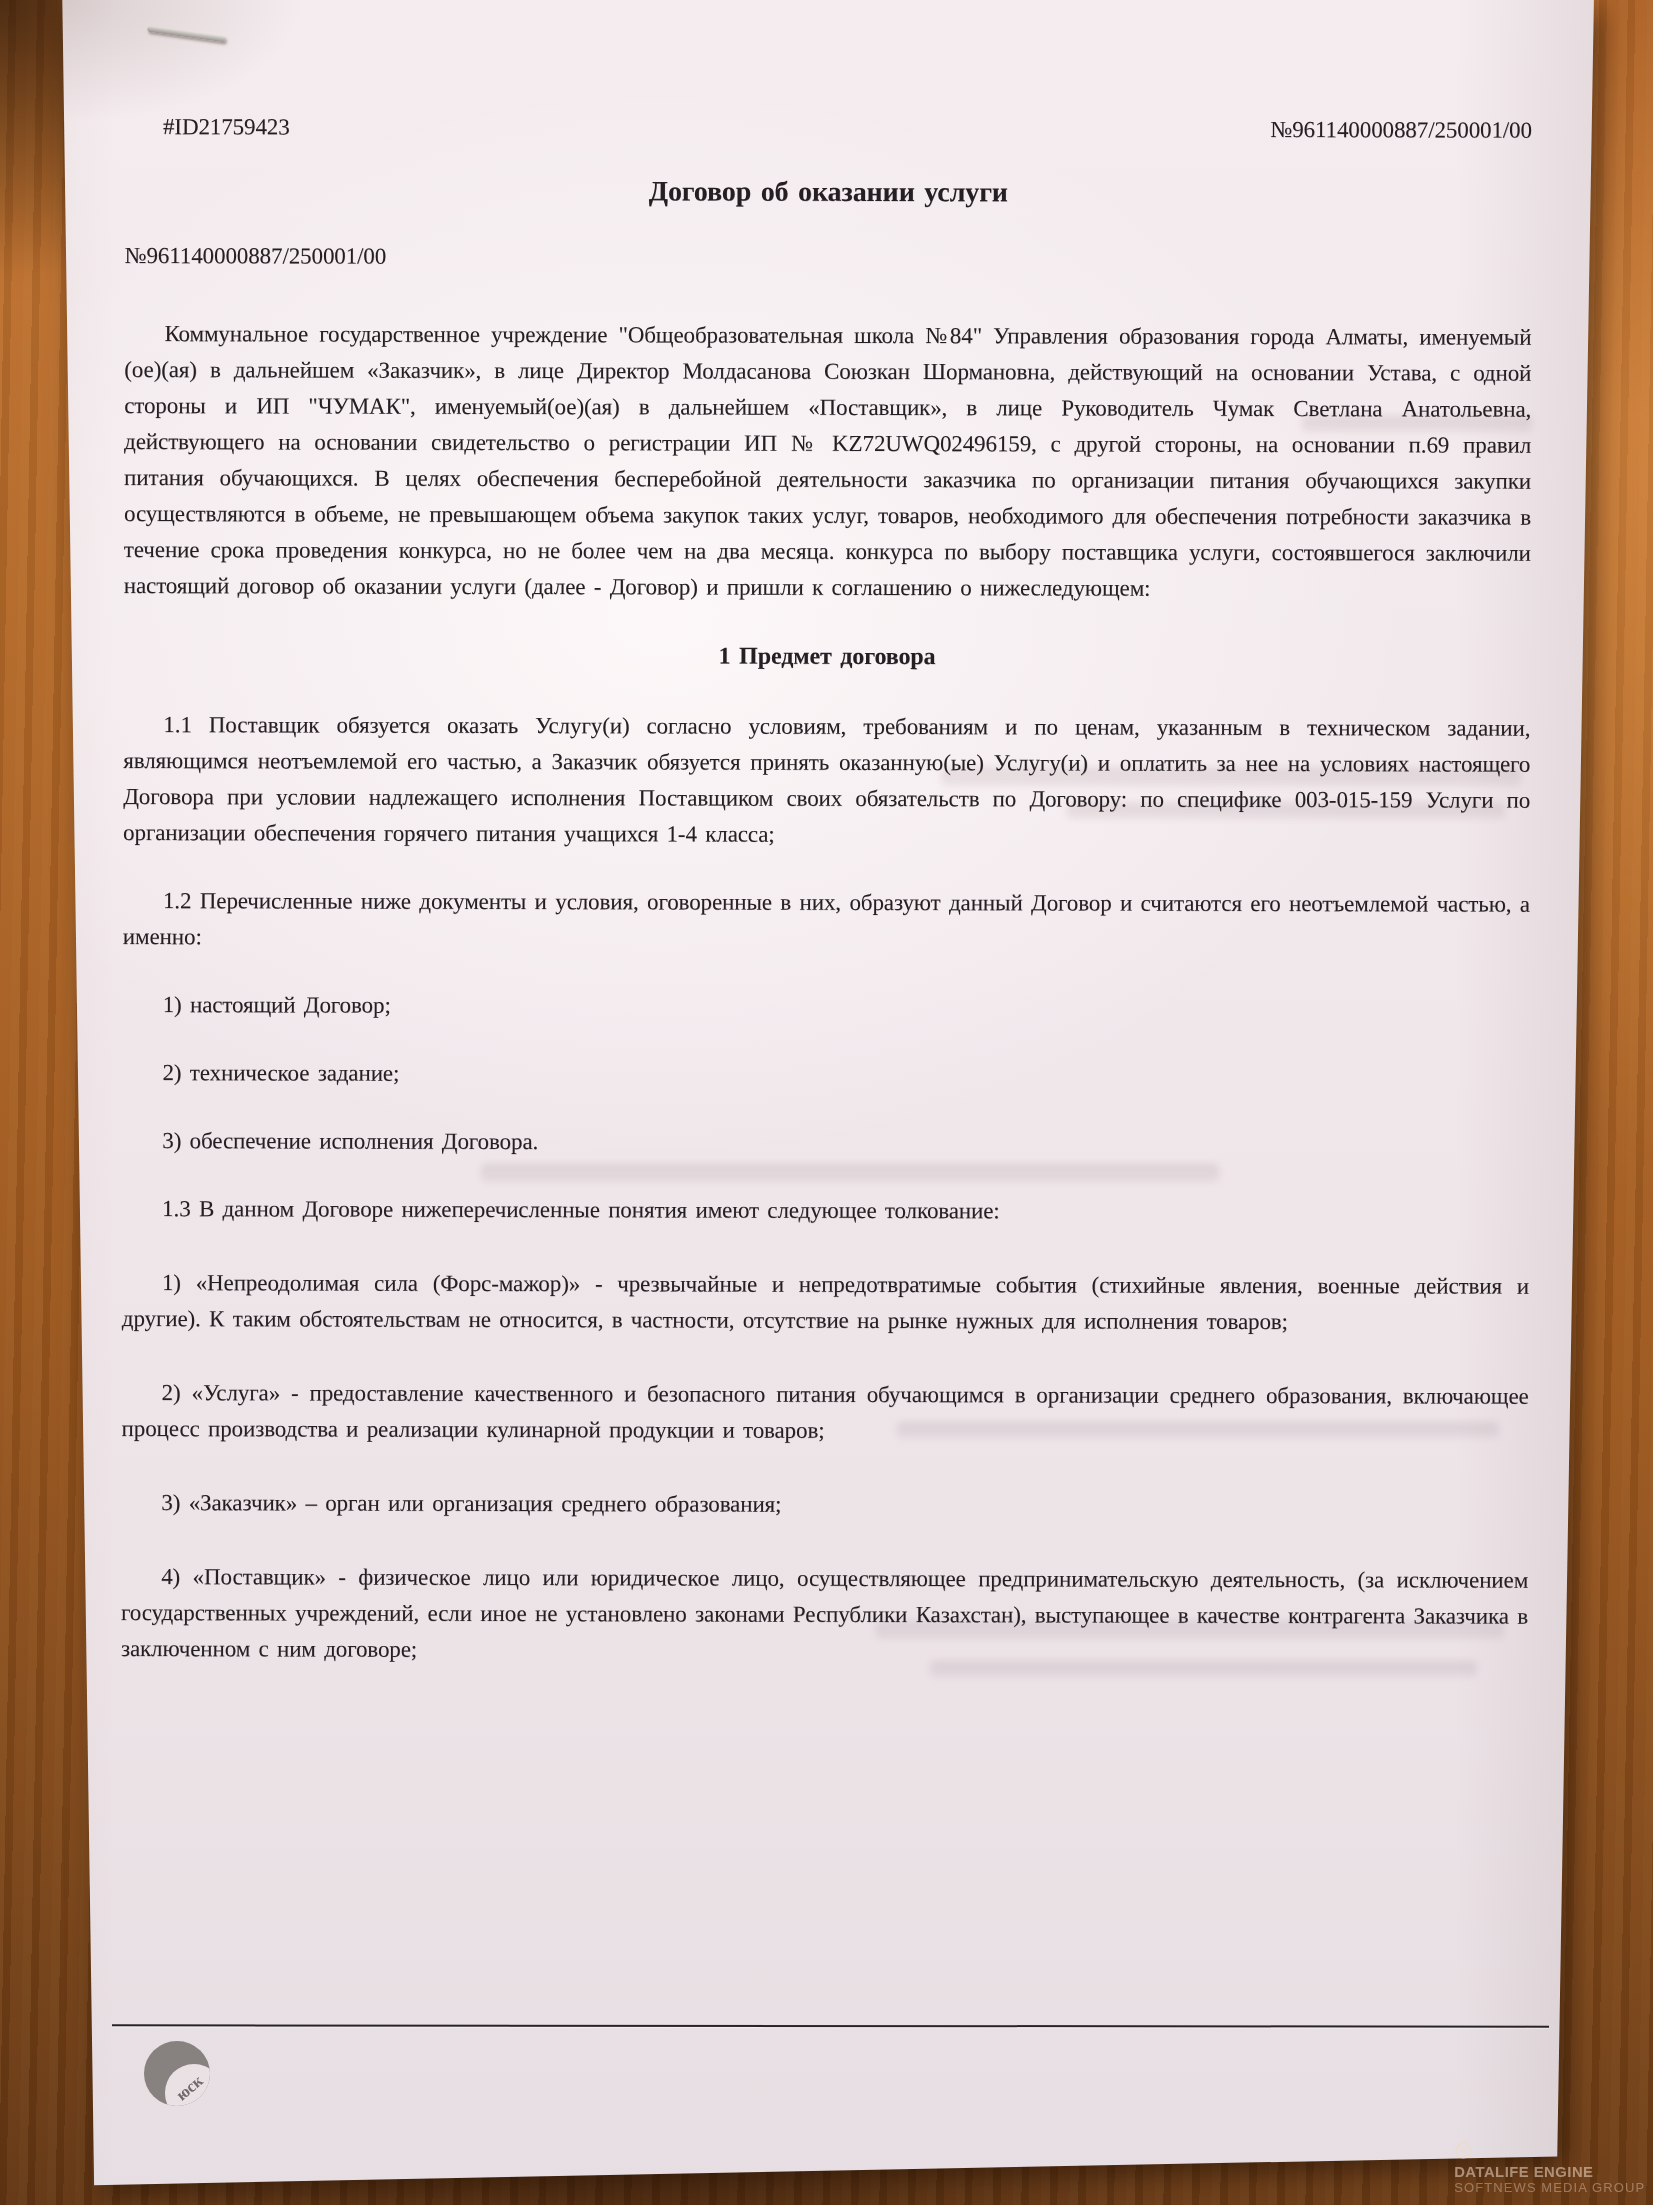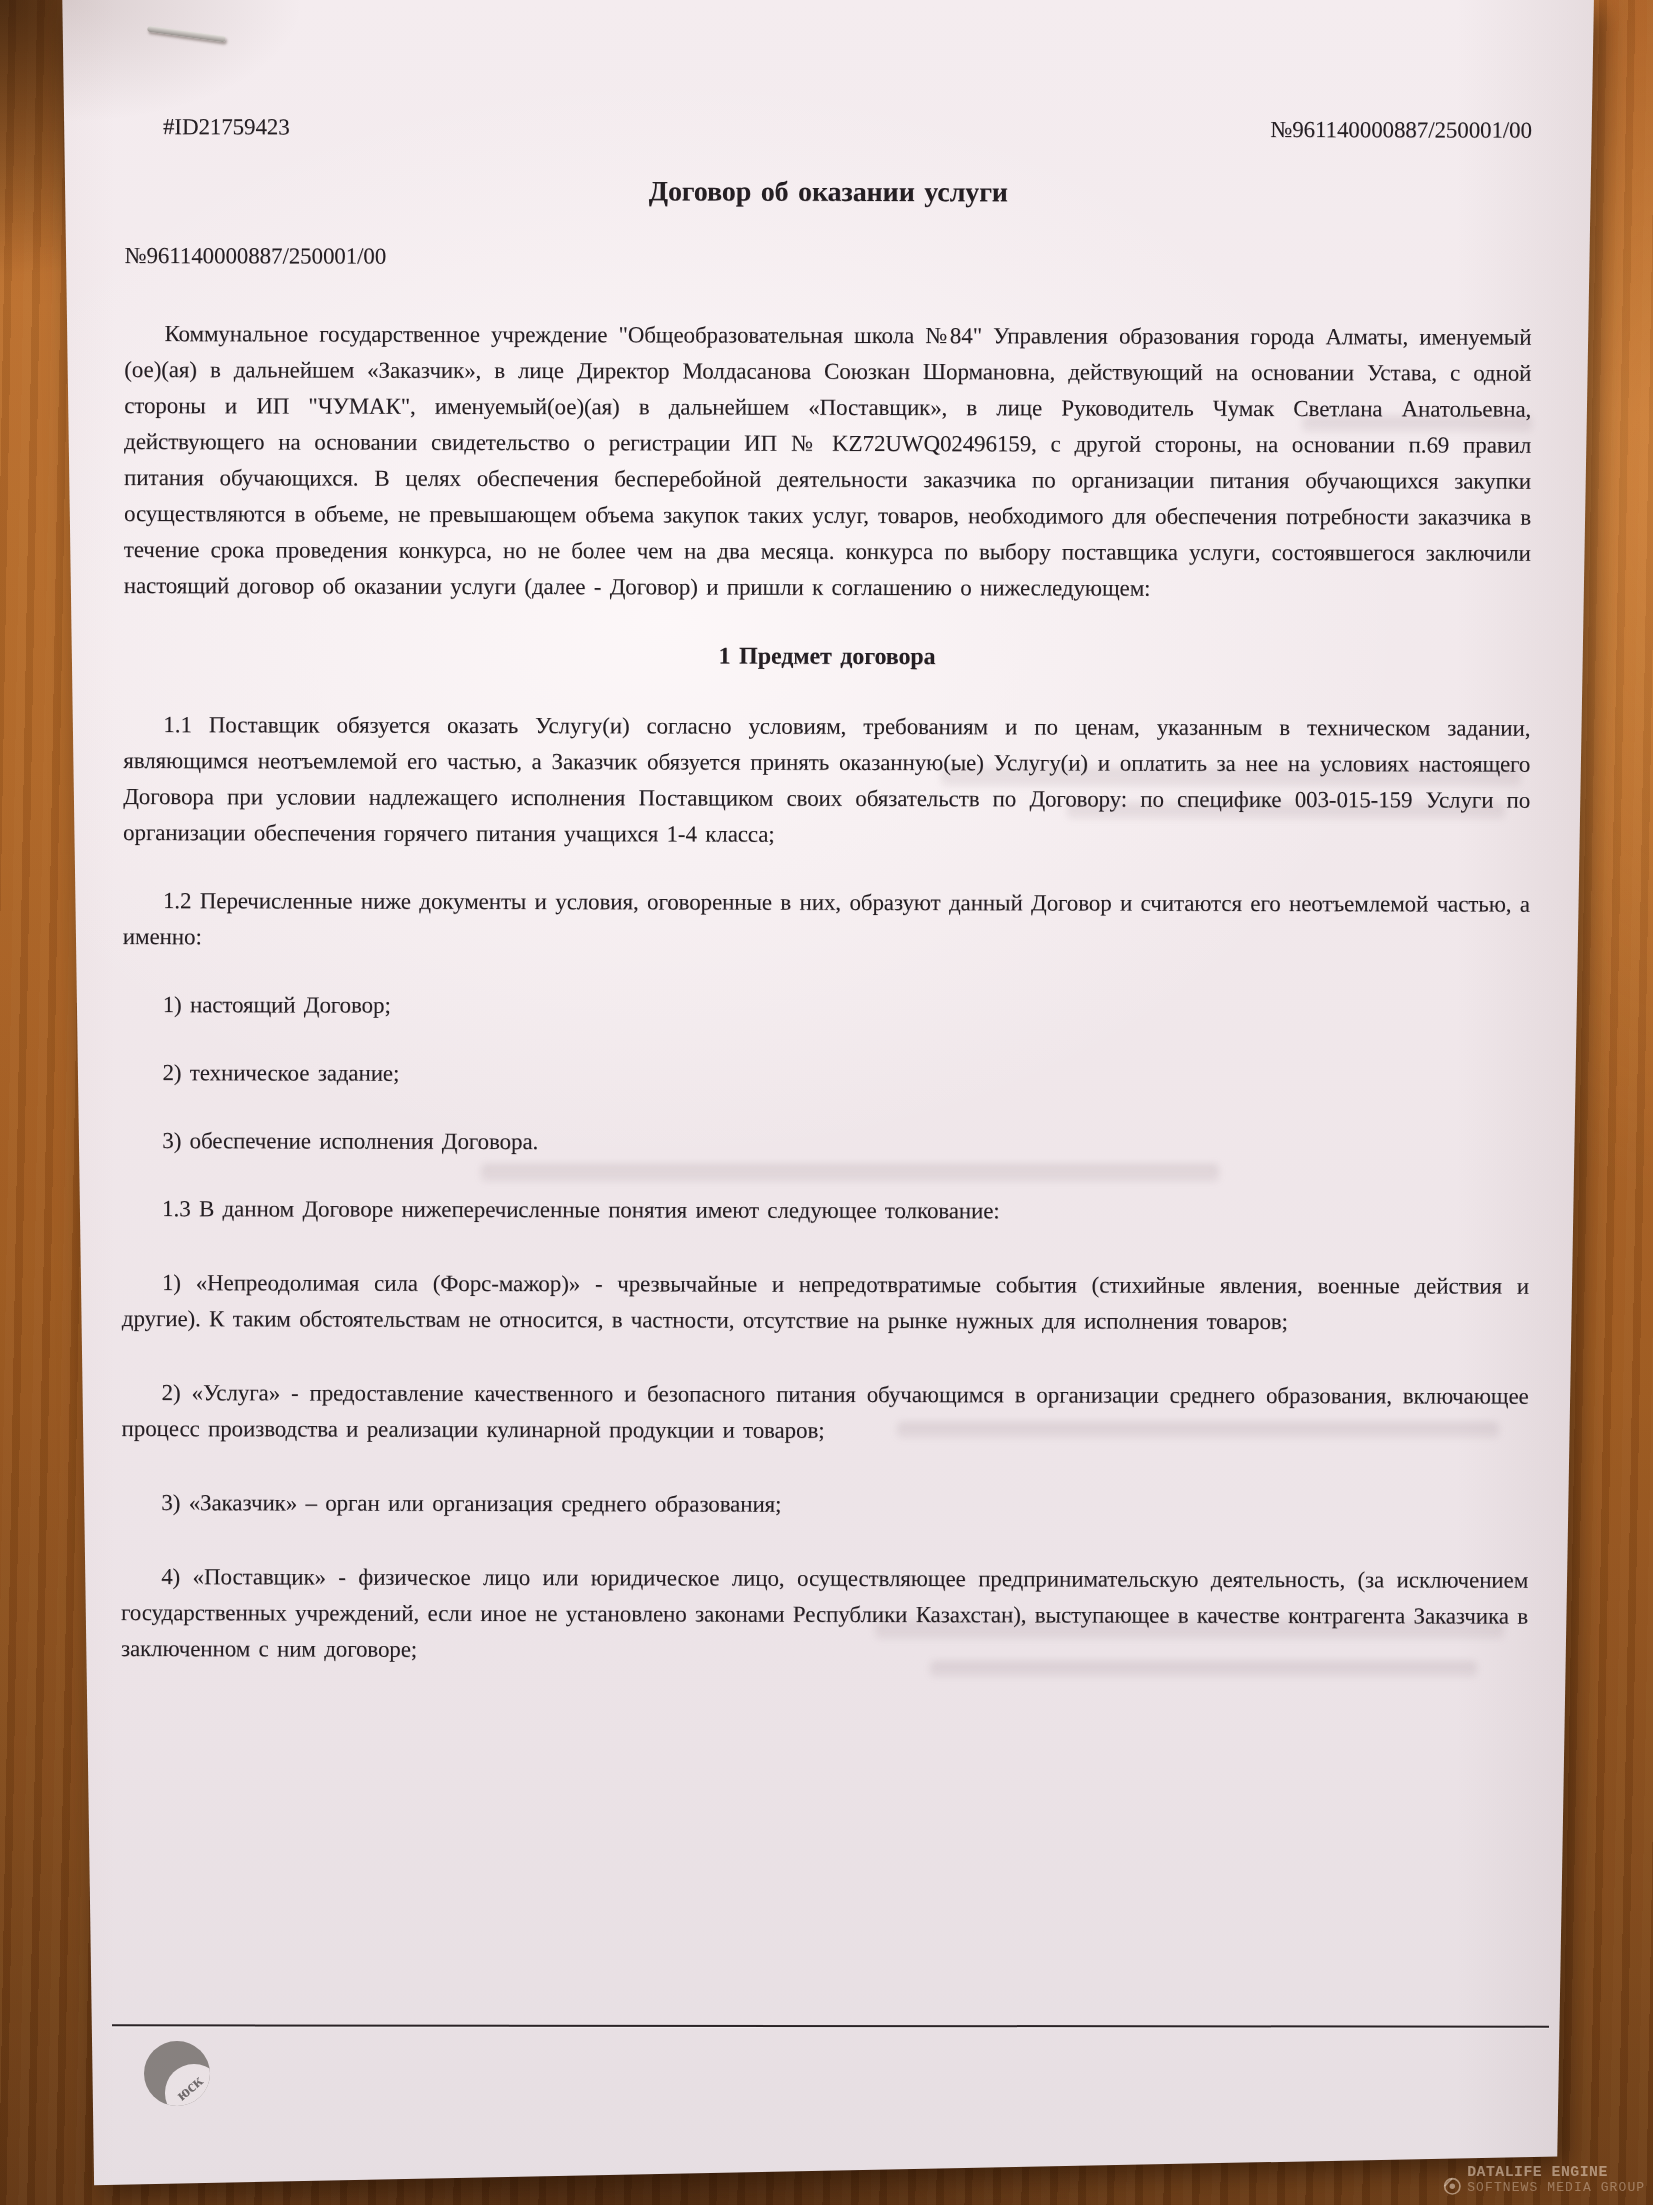--- a/index.html
+++ b/index.html
@@ -53,22 +53,22 @@
          background:#87817f;filter:blur(0.3px);overflow:hidden;}
   .stamp::after{content:"";position:absolute;right:-20%;bottom:-24%;width:88%;height:88%;
          border-radius:50%;background:#e9e1e4;}
   .stamp-text{position:absolute;right:8%;bottom:12%;transform:rotate(-40deg);
          color:#6f696b;font-size:16.4px;font-weight:bold;z-index:2;}
   .footer-note{position:absolute;left:164px;top:2044px;width:1329px;color:#241f23;
          font-size:21px;line-height:36px;text-indent:53px;text-align:justify;word-spacing:2.2px;
          text-shadow:0.3px 0.4px 0.4px rgba(60,40,50,.30);}
   .smudge{position:absolute;background:linear-gradient(rgba(128,106,116,.17),rgba(128,106,116,.09));
          filter:blur(3.8px);border-radius:5.5px;}
-  .wm{position:absolute;right:8.8px;bottom:9.8px;display:flex;align-items:flex-end;gap:5.5px;
-      font-family:Liberation Mono, monospace;color:rgba(238,218,200,.55);}
+  .wm{position:absolute;right:8.8px;bottom:9.8px;display:flex;align-items:flex-start;gap:5.5px;
+      font-family:Liberation Sans, sans-serif;color:rgba(238,218,200,.55);flex-direction:column;}
   .wm-title{font-size:14.8px;font-weight:bold;letter-spacing:0.5px;line-height:15.3px;}
   .wm-sub{font-size:13px;letter-spacing:1.1px;color:rgba(238,218,200,.40);}
 </style>
 </head>
 <body>
 
 <div>
 
   <div class="paper-wrap">
     <div class="paper">

